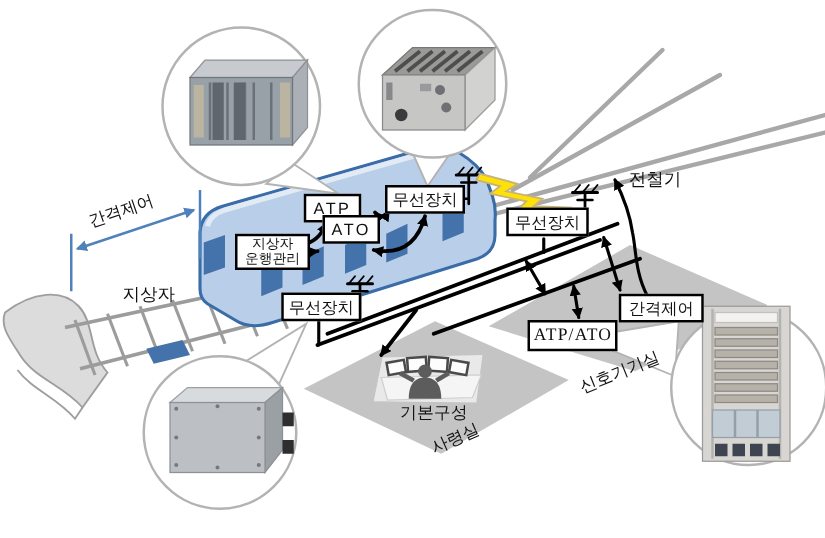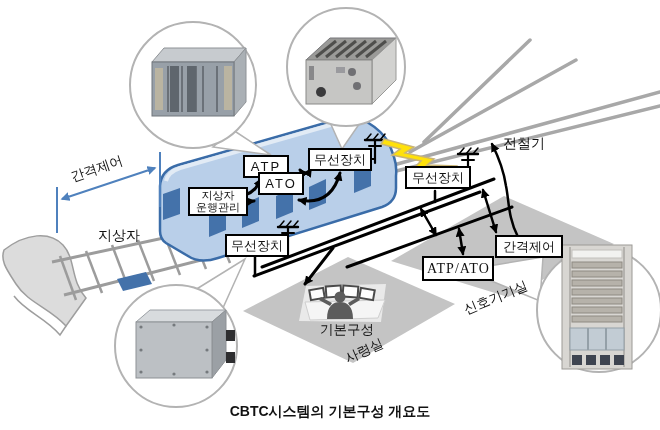--- a/index.html
+++ b/index.html
@@ -267,15 +267,14 @@
 <div class="lbl boxlbl" style="left:495px;top:235px;width:58px;">간격제어</div>
 
 <div class="lbl boxlbl" style="left:422px;top:256px;width:62px;font-size:14px;letter-spacing:1px;line-height:19px;font-family:Liberation Serif, serif;">ATP/ATO</div>
 
 <div class="lbl plain" style="left:320px;top:321px;font-size:13.5px;">기본구성</div>
 
 <div class="lbl rot plain" style="left:344px;top:342px;transform:rotate(-24deg);font-size:13.5px;">사령실</div>
 
 <div class="lbl rot plain" style="left:462px;top:289px;transform:rotate(-22deg);font-size:13.5px;">신호기기실</div>
 
-<div class="caption">CBTC시스템의 기본구성 개요도</div>
 
 </div>
 
 </body></html>

